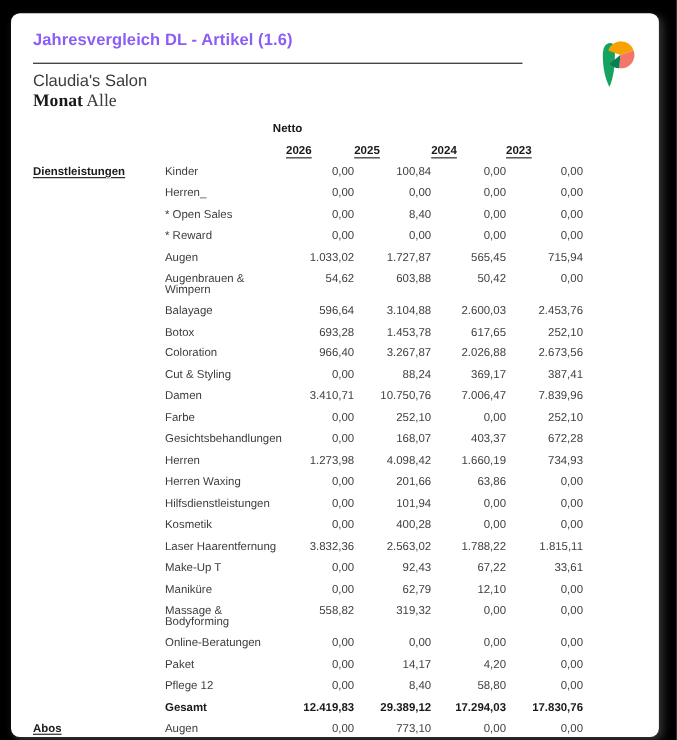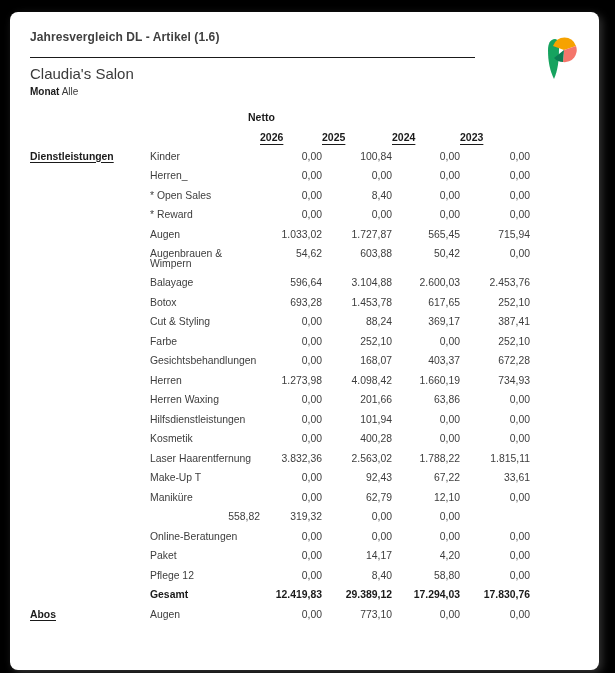--- a/index.html
+++ b/index.html
@@ -24,43 +24,44 @@
     width: 589px;
     height: 658px;
     background: #ffffff;
     border-radius: 8px;
     box-shadow: 3px 3px 8px rgba(150,150,150,0.35);
     overflow: hidden;
     padding: 16px 20px 0 20px;
     box-sizing: border-box;
   }
   .report-title {
-    font-size: 12px;
-    font-weight: 700;
-    color: #404040;
+    font-size: 15px;
+    font-weight: 700;
+    color: #8b5cf6;
     line-height: 18px;
     letter-spacing: 0.1px;
   }
   .title-divider {
     width: 445px;
     height: 0;
     border-top: 1.5px solid #1a1a1a;
     margin-top: 11px;
   }
   .salon-name {
     margin-top: 9px;
     font-size: 15px;
     color: #3a3a3a;
     line-height: 14px;
   }
   .filter-line {
     margin-top: 5px;
-    font-size: 10px;
+    font-size: 16px;
     line-height: 12px;
     color: #3a3a3a;
+    font-family: Liberation Serif, serif;
   }
   .filter-label { font-weight: 700; color: #1a1a1a; }
   .logo {
     position: absolute;
     top: 25px;
     right: 21px;
     width: 32px;
     height: 44px;
   }
   .group-header {
@@ -218,30 +219,46 @@
 
         <div class="trow">
           <div class="cell section"></div>
           <div class="cell label">Botox</div>
           <div class="cell num">693,28</div>
           <div class="cell num">1.453,78</div>
           <div class="cell num">617,65</div>
           <div class="cell num">252,10</div>
         </div>
 
+        <div class="trow">
+          <div class="cell section"></div>
+          <div class="cell label">Coloration</div>
+          <div class="cell num">966,40</div>
+          <div class="cell num">3.267,87</div>
+          <div class="cell num">2.026,88</div>
+          <div class="cell num">2.673,56</div>
+        </div>
 
         <div class="trow">
           <div class="cell section"></div>
           <div class="cell label">Cut &amp; Styling</div>
           <div class="cell num">0,00</div>
           <div class="cell num">88,24</div>
           <div class="cell num">369,17</div>
           <div class="cell num">387,41</div>
         </div>
 
+        <div class="trow">
+          <div class="cell section"></div>
+          <div class="cell label">Damen</div>
+          <div class="cell num">3.410,71</div>
+          <div class="cell num">10.750,76</div>
+          <div class="cell num">7.006,47</div>
+          <div class="cell num">7.839,96</div>
+        </div>
 
         <div class="trow">
           <div class="cell section"></div>
           <div class="cell label">Farbe</div>
           <div class="cell num">0,00</div>
           <div class="cell num">252,10</div>
           <div class="cell num">0,00</div>
           <div class="cell num">252,10</div>
         </div>
 
@@ -312,20 +329,22 @@
           <div class="cell section"></div>
           <div class="cell label">Maniküre</div>
           <div class="cell num">0,00</div>
           <div class="cell num">62,79</div>
           <div class="cell num">12,10</div>
           <div class="cell num">0,00</div>
         </div>
 
         <div class="trow">
           <div class="cell section"></div>
+          <div class="cell label">Massage &amp;
+Bodyforming</div>
           <div class="cell num">558,82</div>
           <div class="cell num">319,32</div>
           <div class="cell num">0,00</div>
           <div class="cell num">0,00</div>
         </div>
 
         <div class="trow">
           <div class="cell section"></div>
           <div class="cell label">Online-Beratungen</div>
           <div class="cell num">0,00</div>

